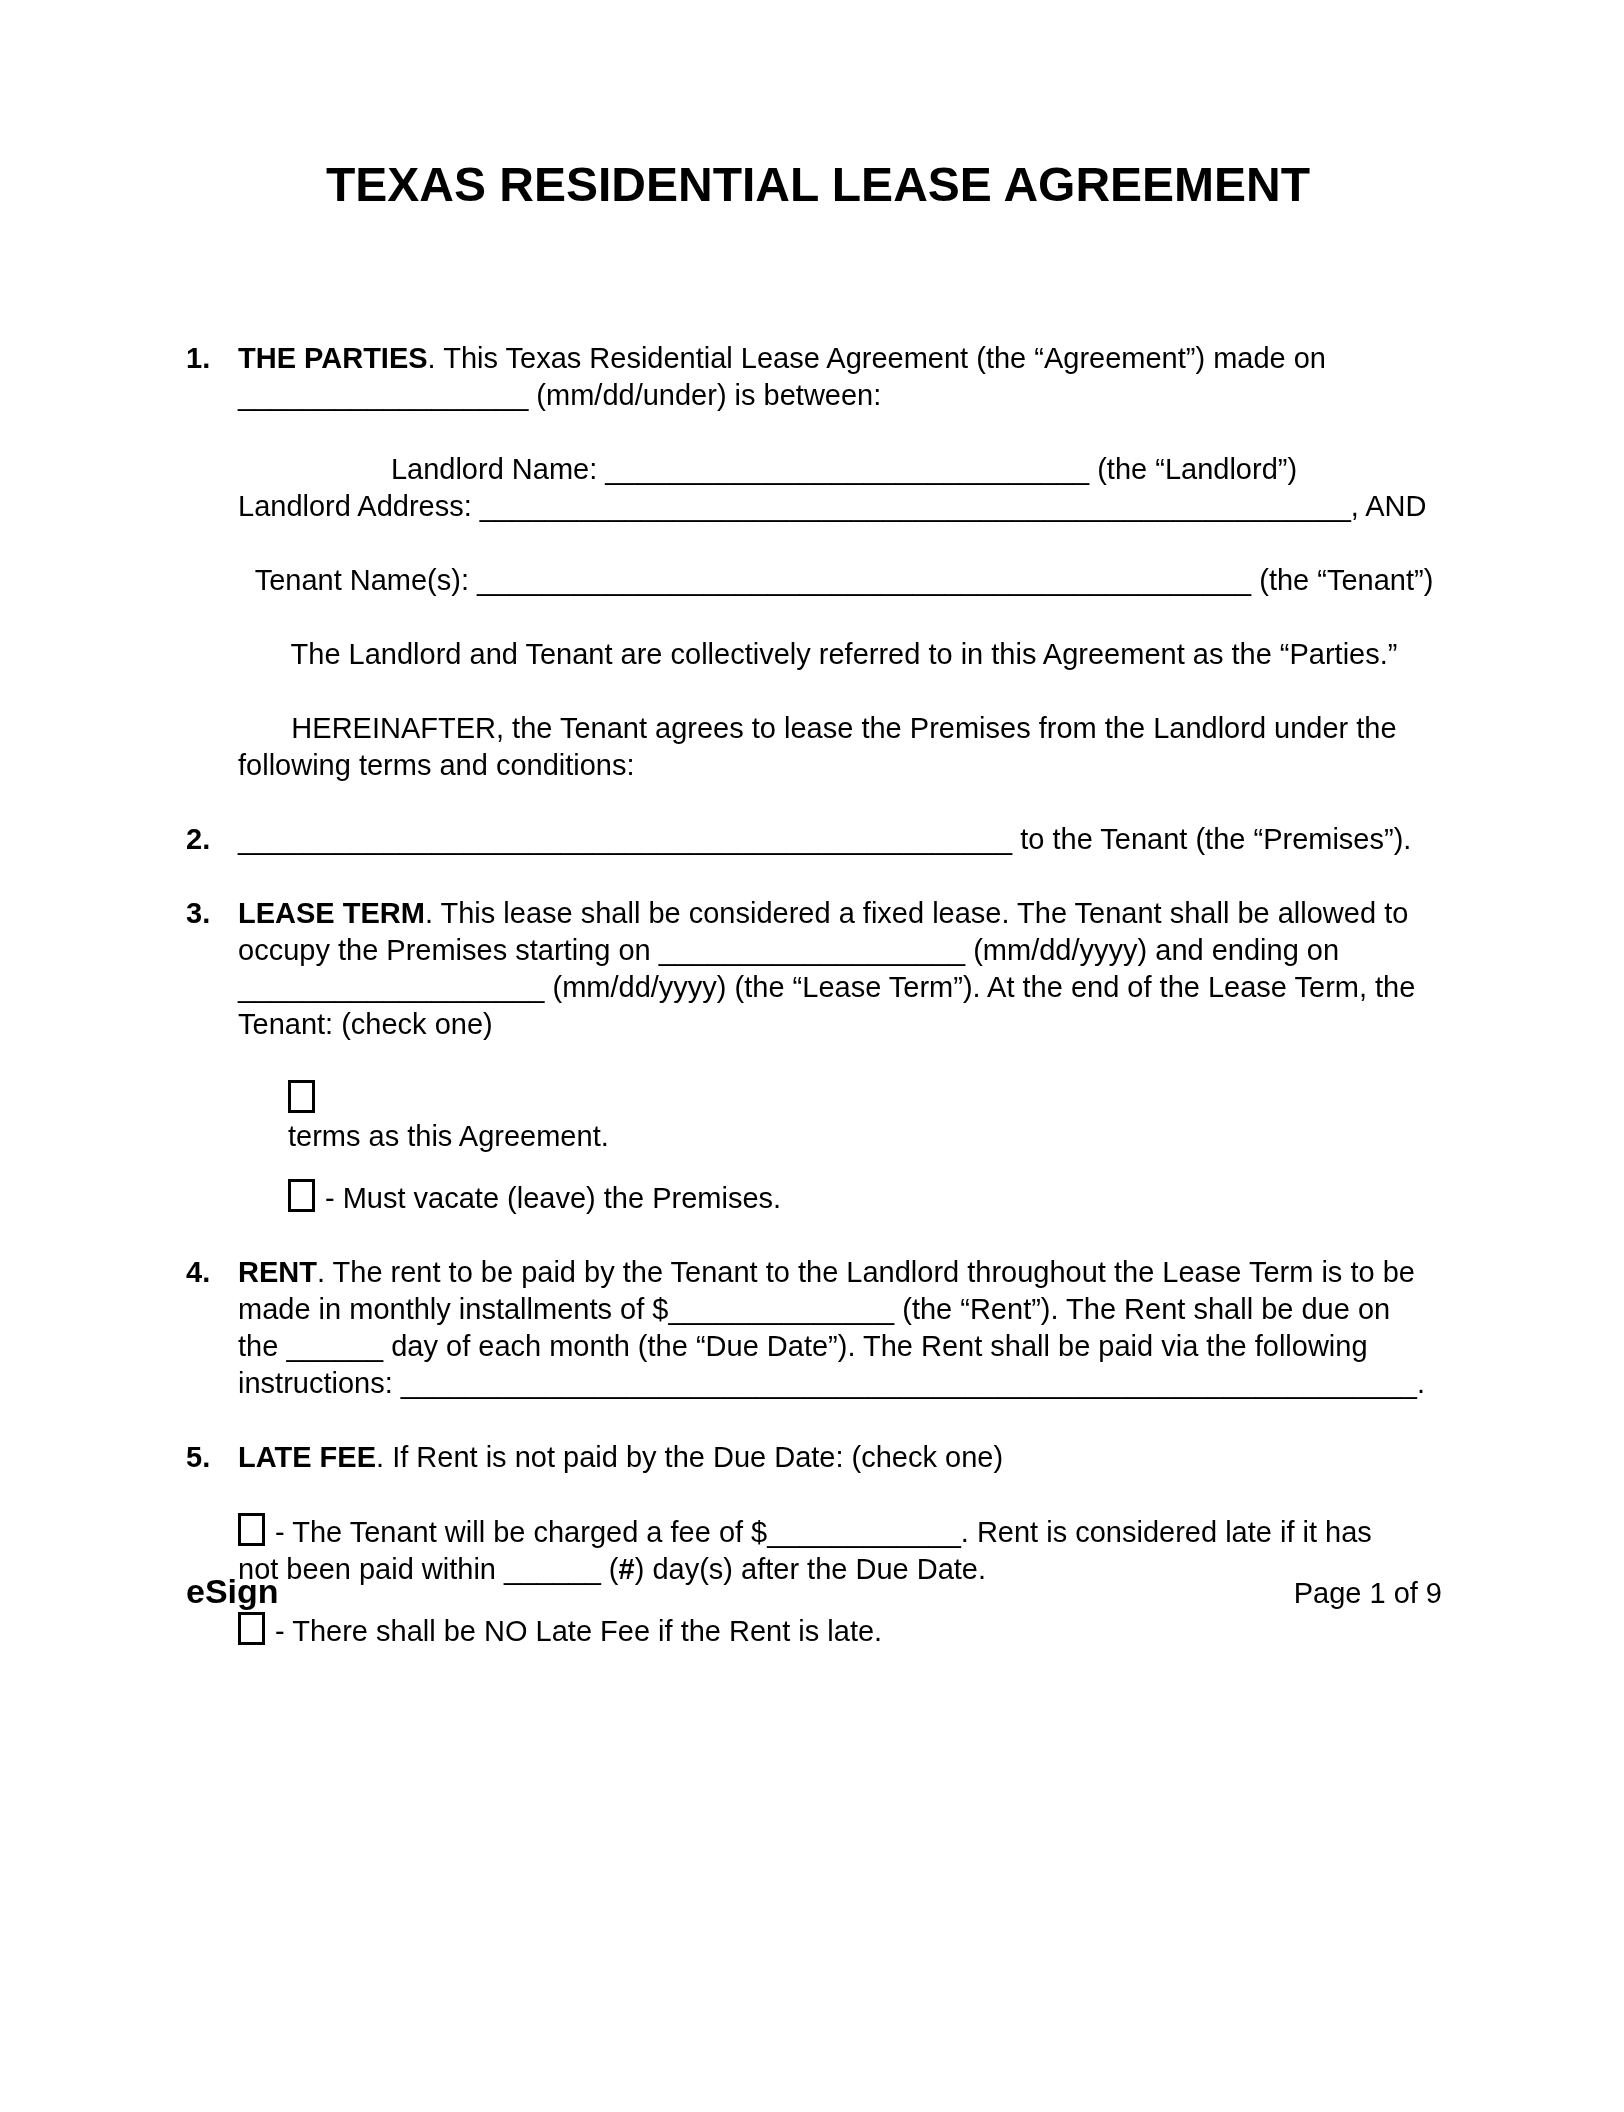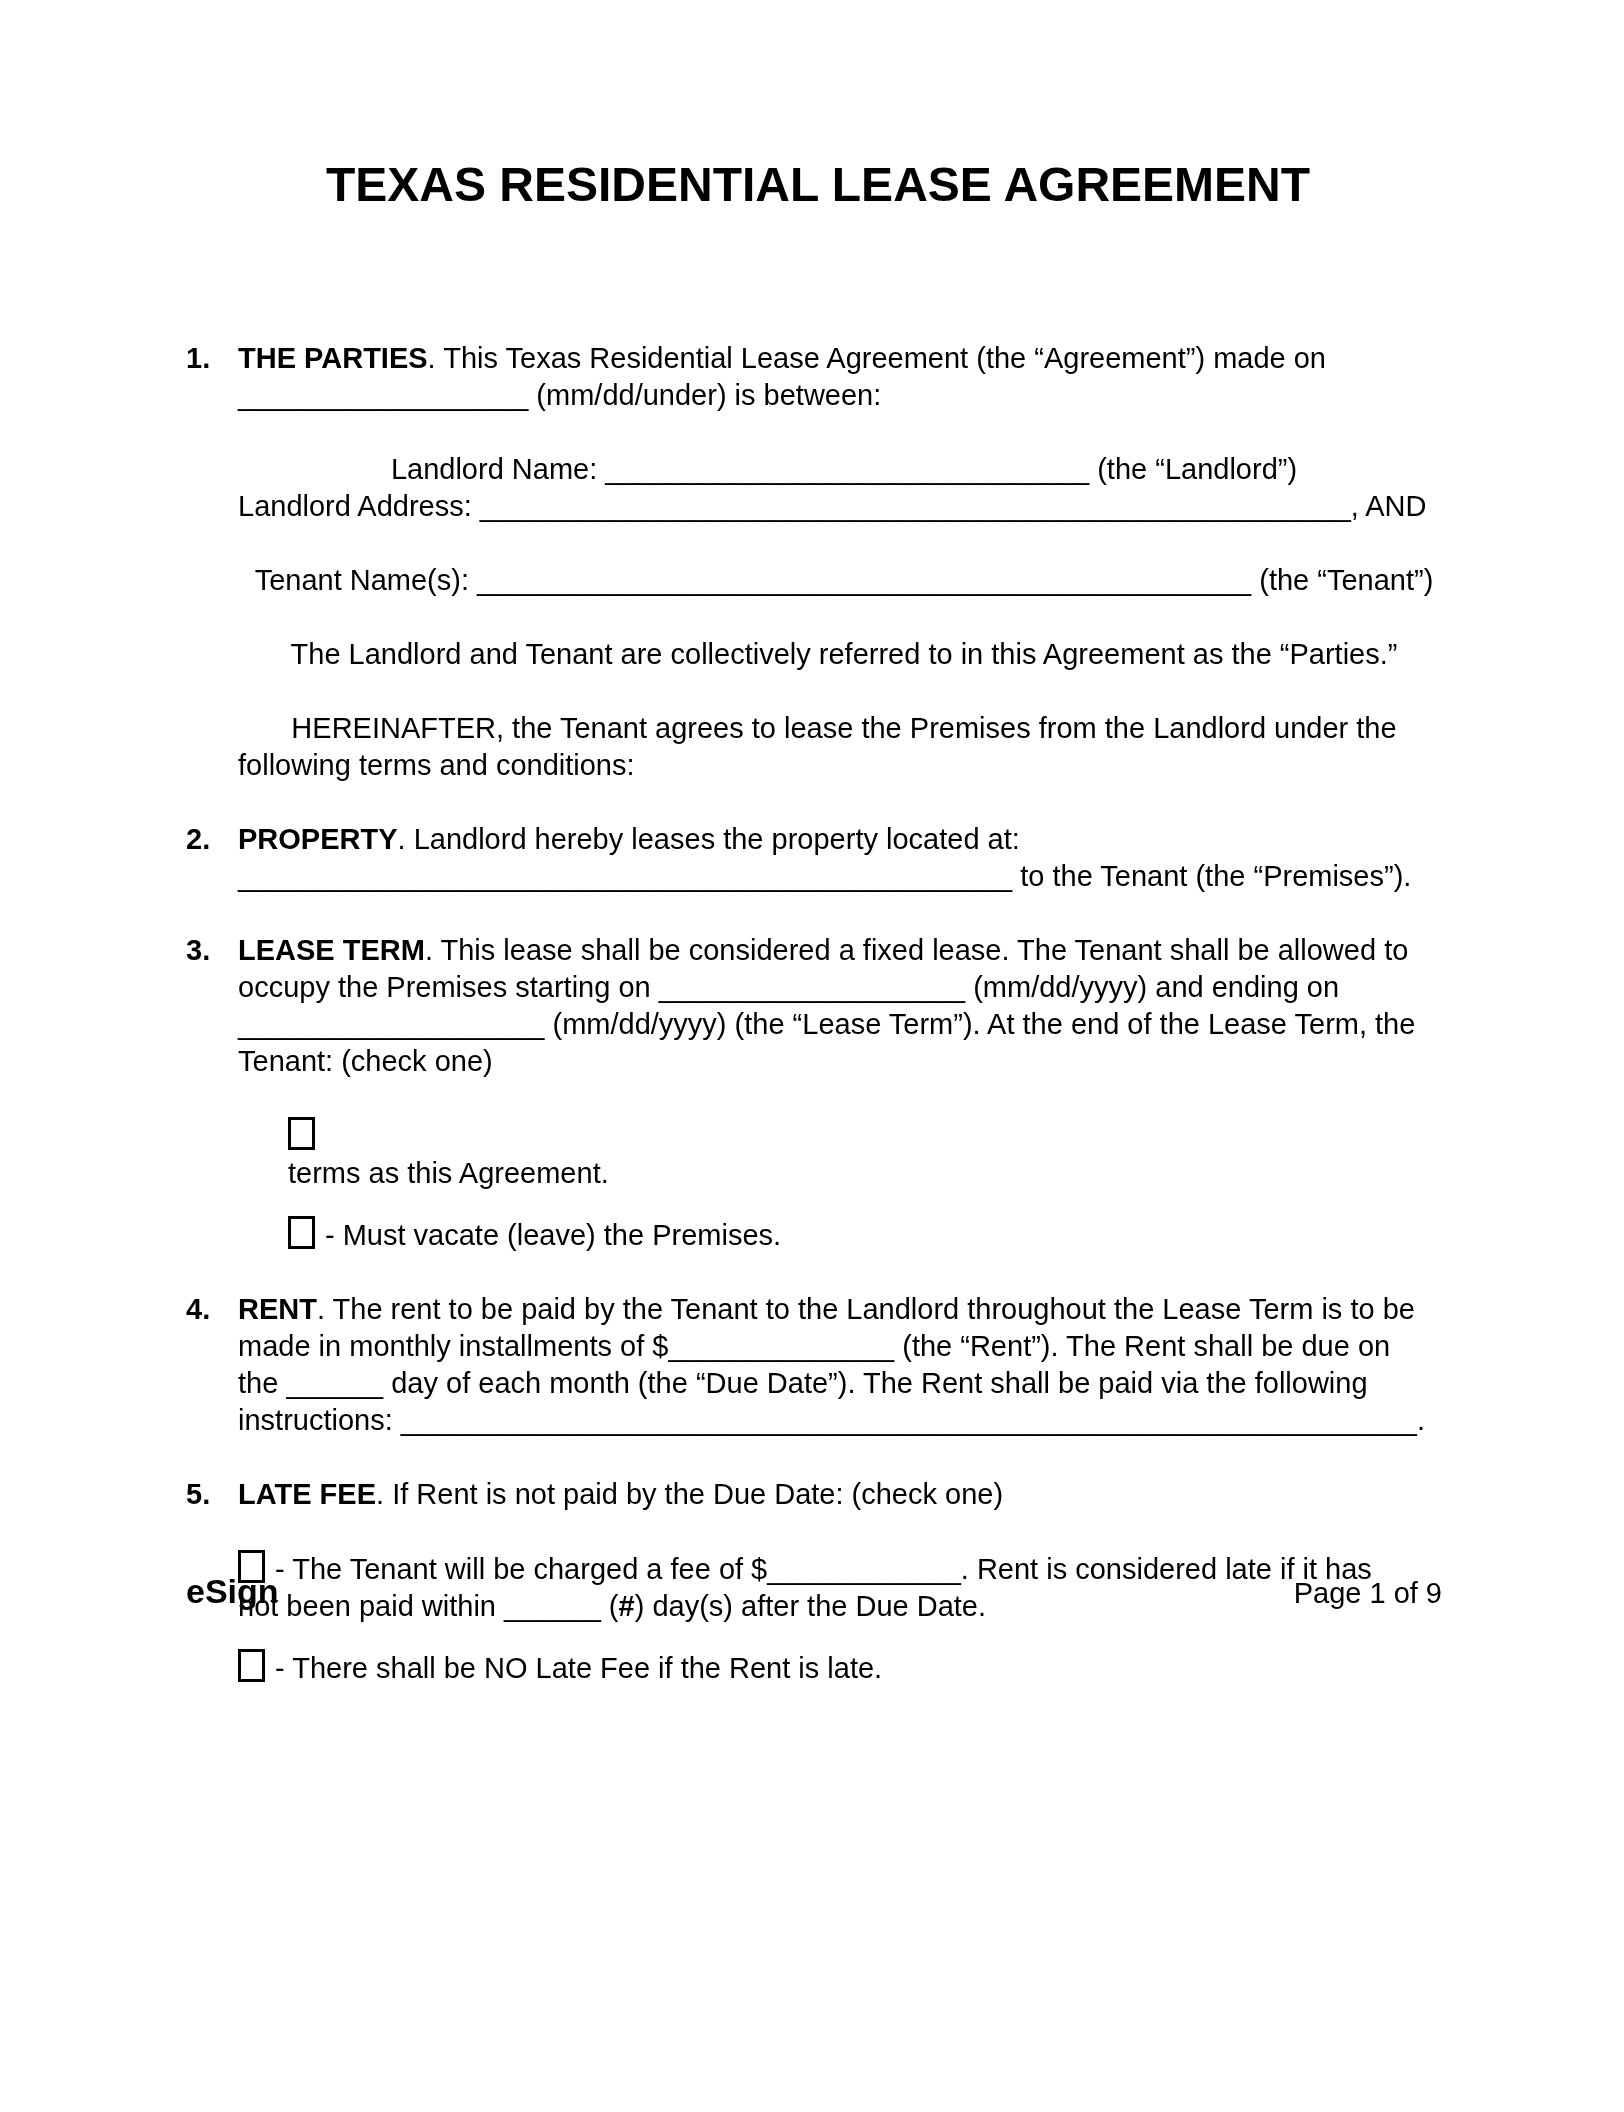--- a/index.html
+++ b/index.html
@@ -74,21 +74,20 @@
       <div class="ln sp"><span>Tenant Name(s): </span><span>________________________________________________</span><span> (the “Tenant”)</span></div>
       <div class="ln sp">The Landlord and Tenant are collectively referred to in this Agreement as the “Parties.”</div>
       <div class="ln sp">HEREINAFTER, the Tenant agrees to lease the Premises from the Landlord under the</div>
       <div class="ln">following terms and conditions:</div>
     </div>
   </div>
 
   <div class="sec">
     <div class="num">2.</div>
     <div class="bd">
-      <div class="ln"><span class="b">PROPERTY</span><span>. Landlord hereby leases the property located at:</span></div>
       <div class="ln"><span>________________________________________________</span><span> to the Tenant (the “Premises”).</span></div>
     </div>
   </div>
 
   <div class="sec">
     <div class="num">3.</div>
     <div class="bd">
       <div class="ln"><span class="b">LEASE TERM</span><span>. This lease shall be considered a fixed lease. The Tenant shall be allowed to</span></div>
       <div class="ln"><span>occupy the Premises starting on </span><span>___________________</span><span> (mm/dd/yyyy) and ending on</span></div>
       <div class="ln"><span>___________________</span><span> (mm/dd/yyyy) (the “Lease Term”). At the end of the Lease Term, the</span></div>

